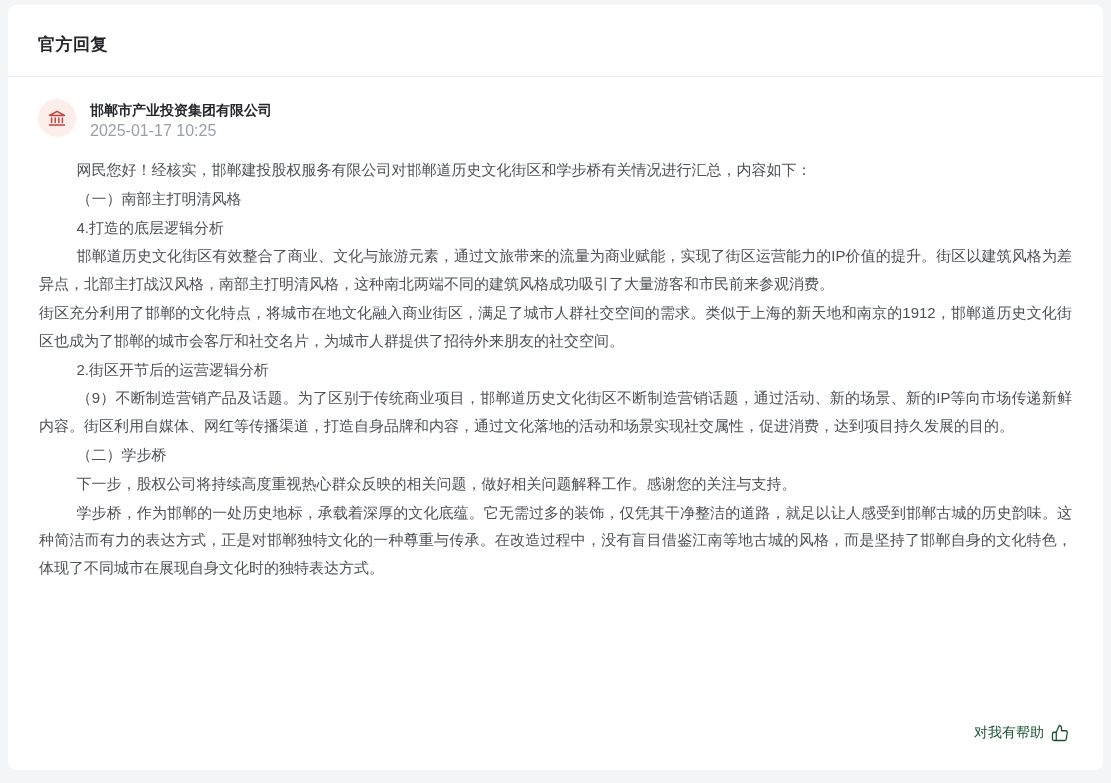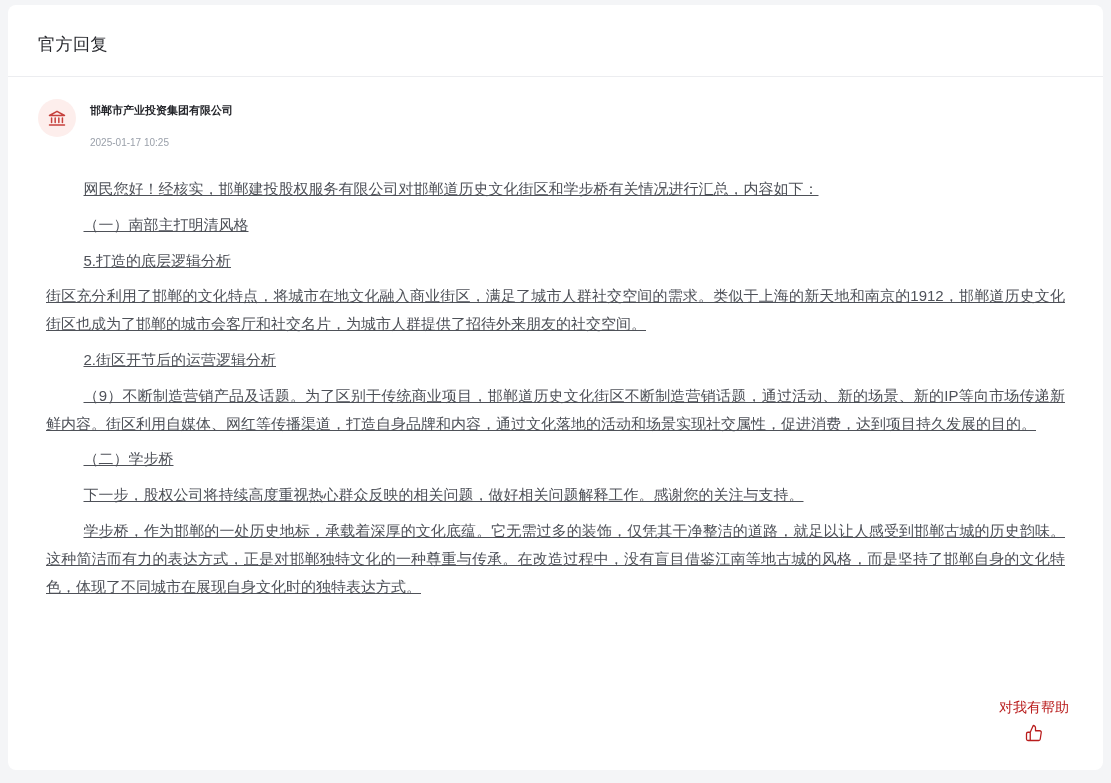--- a/index.html
+++ b/index.html
@@ -17,21 +17,21 @@
     min-height: 765px;
     position: relative;
     display: flex;
     flex-direction: column;
   }
   .card-header {
     padding: 28px 30px 20px 30px;
   }
   .page-title {
     font-size: 17px;
-    font-weight: 400;
+    font-weight: 700;
     color: #26272c;
     letter-spacing: 0.5px;
   }
   .divider {
     height: 1px;
     background: #ecedf0;
     width: 100%;
   }
   .reply {
     padding: 22px 30px 0 30px;
@@ -49,39 +49,39 @@
     height: 38px;
     border-radius: 50%;
     display: flex;
     align-items: center;
     justify-content: center;
     flex: none;
   }
   .avatar svg { display: block; }
   .meta { padding-top: 1px; }
   .author {
-    font-size: 11px;
+    font-size: 14px;
     font-weight: 700;
     color: #25262b;
     line-height: 20px;
   }
   .time {
-    font-size: 10px;
+    font-size: 16px;
     color: #9aa0aa;
     line-height: 19px;
-    margin-top: 13px;
+    margin-top: 1px;
   }
   .reply-body {
     margin-top: 15px;
     font-size: 15px;
     color: #4e5158;
     line-height: 27.8px;
     text-align: justify;
   }
-  .para { margin: 8px; text-decoration: underline; }
+  .para { margin: 1px; }
   .para.indent { text-indent: 2.5em; }
   .reply-footer {
     margin-top: auto;
     padding: 24px 4px 28px 0;
     display: flex;
     justify-content: flex-end;
   }
   .helpful {
     display: inline-flex;
     align-items: center;
@@ -123,31 +123,32 @@
       </div>
       <div class="meta">
         <div class="author">邯郸市产业投资集团有限公司</div>
         <div class="time">2025-01-17 10:25</div>
       </div>
     </div>
 
     <div class="reply-body">
         <p class="para indent">网民您好！经核实，邯郸建投股权服务有限公司对邯郸道历史文化街区和学步桥有关情况进行汇总，内容如下：</p>
         <p class="para indent">（一）南部主打明清风格</p>
-        <p class="para indent">5.打造的底层逻辑分析</p>
+        <p class="para indent">4.打造的底层逻辑分析</p>
+        <p class="para indent">邯郸道历史文化街区有效整合了商业、文化与旅游元素，通过文旅带来的流量为商业赋能，实现了街区运营能力的IP价值的提升。街区以建筑风格为差异点，北部主打战汉风格，南部主打明清风格，这种南北两端不同的建筑风格成功吸引了大量游客和市民前来参观消费。</p>
         <p class="para">街区充分利用了邯郸的文化特点，将城市在地文化融入商业街区，满足了城市人群社交空间的需求。类似于上海的新天地和南京的1912，邯郸道历史文化街区也成为了邯郸的城市会客厅和社交名片，为城市人群提供了招待外来朋友的社交空间。</p>
         <p class="para indent">2.街区开节后的运营逻辑分析</p>
         <p class="para indent">（9）不断制造营销产品及话题。为了区别于传统商业项目，邯郸道历史文化街区不断制造营销话题，通过活动、新的场景、新的IP等向市场传递新鲜内容。街区利用自媒体、网红等传播渠道，打造自身品牌和内容，通过文化落地的活动和场景实现社交属性，促进消费，达到项目持久发展的目的。</p>
         <p class="para indent">（二）学步桥</p>
         <p class="para indent">下一步，股权公司将持续高度重视热心群众反映的相关问题，做好相关问题解释工作。感谢您的关注与支持。</p>
         <p class="para indent">学步桥，作为邯郸的一处历史地标，承载着深厚的文化底蕴。它无需过多的装饰，仅凭其干净整洁的道路，就足以让人感受到邯郸古城的历史韵味。这种简洁而有力的表达方式，正是对邯郸独特文化的一种尊重与传承。在改造过程中，没有盲目借鉴江南等地古城的风格，而是坚持了邯郸自身的文化特色，体现了不同城市在展现自身文化时的独特表达方式。</p>
       </div>
 
     <div class="reply-footer">
-      <button class="helpful" style="color: #b91c1c; flex-direction: column;">
+      <button class="helpful" style="color: #14532d;">
         <span>对我有帮助</span>
         <span>
           <svg width="18" height="18" viewBox="0 0 24 24" fill="none" stroke="currentColor" stroke-width="1.7" stroke-linecap="round" stroke-linejoin="round">
             <path d="M14 9V5a3 3 0 0 0-3-3l-4 9v11h11.28a2 2 0 0 0 2-1.7l1.38-9a2 2 0 0 0-2-2.3zM7 22H4a2 2 0 0 1-2-2v-7a2 2 0 0 1 2-2h3"></path>
           </svg>
         </span>
       </button>
     </div>
 
   </div>

